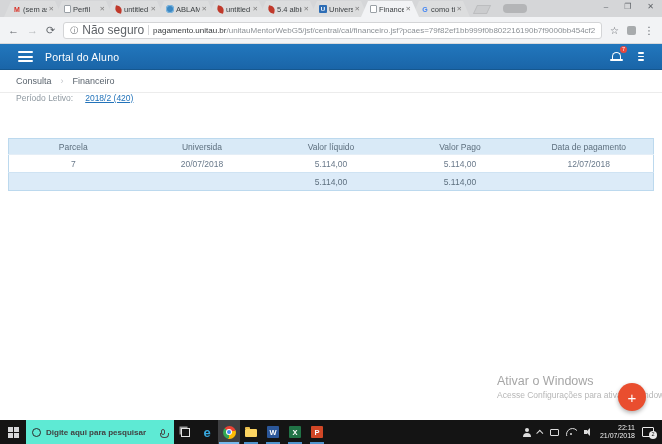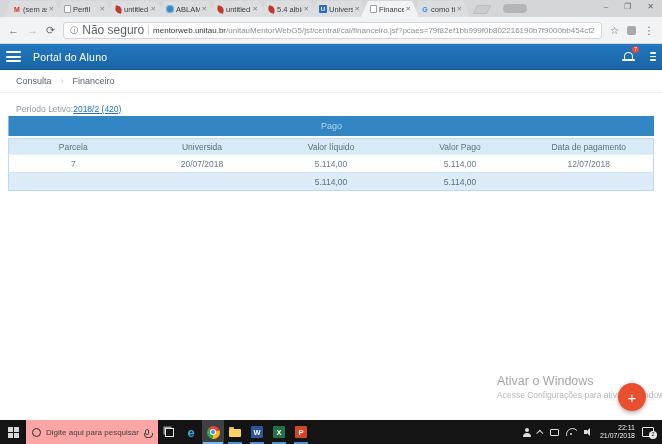--- a/index.html
+++ b/index.html
@@ -36,38 +36,38 @@
   .omni-sep { width:1px; height:10px; background:#d4d5d7; }
   .omni-url { font-size:8px; white-space:nowrap; overflow:hidden; }
   .omni-url .host { color:#35383b; }
   .omni-url .path { color:#8b9095; }
   .tb-right { display:flex; align-items:center; gap:8px; }
   .star { font-size:10px; color:#5f6368; }
   .ext-box { width:9px; height:9px; background:#a8abad; border-radius:2px; }
   .kebab { font-size:10px; color:#5f6368; }
 
   
-  .appbar { position:absolute; top:44px; left:0; right:0; height:26px; background:linear-gradient(180deg,#2277bd,#1a65a8); border-bottom:1px solid #15578f; display:flex; align-items:center; padding:0 6px; }
+  .appbar { position:absolute; top:44px; left:0; right:0; height:26px; background:linear-gradient(180deg,#2277bd,#1a65a8); border-bottom:1px solid #15578f; display:flex; align-items:center; padding:0 18px; }
   .burger { width:15px; display:flex; flex-direction:column; gap:2.5px; }
   .burger i { height:2px; background:#fff; border-radius:1px; }
   .app-title { color:#fff; font-size:10.5px; margin-left:12px; letter-spacing:.2px; }
   .appbar-right { margin-left:auto; display:flex; align-items:center; gap:14px; }
   .bell-wrap { position:relative; width:14px; height:13px; }
   .bell { position:absolute; left:2px; top:2px; width:9px; height:7px; border:1.4px solid #fff; border-bottom:none; border-radius:5px 5px 0 0; }
   .bell::after { content:""; position:absolute; left:-3px; bottom:-1.6px; width:13px; height:1.6px; background:#fff; border-radius:1px; }
   .bell-badge { position:absolute; right:-3px; top:-4px; min-width:7px; height:7px; background:#e8483f; border-radius:50%; color:#fff; font-size:5.5px; display:flex; align-items:center; justify-content:center; line-height:1; }
   .dashmenu { display:flex; flex-direction:column; gap:2px; }
   .dashmenu i { width:6px; height:1.8px; background:#fff; border-radius:1px; }
 
   
   .content { position:absolute; top:70px; left:0; right:0; height:350px; background:#fff; }
   .breadcrumb { height:23px; display:flex; align-items:center; gap:9px; padding-left:16px; border-bottom:1px solid #ececec; }
   .bc-item { font-size:9px; color:#5a646e; }
   .bc-sep { font-size:9px; color:#c0c4c8; }
-  .period-row { height:21px; display:flex; align-items:flex-end; padding-left:16px; gap:0; }
+  .period-row { height:21px; display:flex; align-items:flex-start; padding-left:16px; gap:12px; }
   .period-label { font-size:8.5px; color:#8e98a0; }
   .period-link { font-size:8.5px; color:#2273ba; text-decoration:underline; }
 
   .status-tabs { margin:2px 8px 0; height:20px; display:flex; }
   .st-tab { flex:1; display:flex; align-items:center; justify-content:center; font-size:9px; }
   .st-open { background:#1d6dae; color:#ffffff; }
   .st-paid { background:#3286c3; color:#b5d4ea; border-left:1px solid rgba(255,255,255,.45); }
 
   .fin-table { margin:2px 8px 8px; border:1px solid #bcd9ee; border-collapse:collapse; width:646px; table-layout:fixed; }
   .fin-table th { height:16px; background:#d9eaf7; color:#5d6f7e; font-size:8.5px; font-weight:normal; text-align:center; }
@@ -78,21 +78,21 @@
   .watermark { position:absolute; left:476px; top:304px;margin-left:21px; }
   .wm1 { font-size:12.5px; color:#a6a6a6; }
   .wm2 { font-size:8.5px; color:#b7b7b7; margin-top:2px; white-space:nowrap; }
   .fab { position:absolute; left:618px; top:313px; width:28px; height:28px; border-radius:50%; background:#e94e2f; box-shadow:0 2px 4px rgba(0,0,0,.3); color:#fff; font-size:15px; display:flex; align-items:center; justify-content:center; line-height:1; }
 
   
   .taskbar { position:absolute; bottom:0; left:0; right:0; height:24px; background:#141414; display:flex; align-items:stretch; }
   .tb-start { width:26px; display:flex; align-items:center; justify-content:center; }
   .winlogo { width:11px; height:11px; display:grid; grid-template-columns:5px 5px; grid-template-rows:5px 5px; gap:1px; }
   .winlogo i { background:#d6d7d9; }
-  .tb-search { width:132px; background:#fca5a5; display:flex; align-items:center; padding:0 6px; gap:5px; }
+  .tb-search { width:148px; background:#5eead4; display:flex; align-items:center; padding:0 6px; gap:5px;font-weight:bold; }
   .cortana-ring { width:9px; height:9px; border:1.3px solid #2b2b2b; border-radius:50%; flex:none; }
   .search-text { flex:1; font-size:8px; color:#424242; white-space:nowrap; overflow:hidden; }
   .mic { position:relative; width:4px; height:6px; border:1px solid #4a4a4a; border-radius:2px; margin-right:3px; flex:none; }
   .mic::after { content:""; position:absolute; left:-2.5px; top:3px; width:7px; height:4px; border:1px solid #4a4a4a; border-top:none; border-radius:0 0 4px 4px; }
   .tb-app { position:relative; width:22px; display:flex; align-items:center; justify-content:center; }
   .tb-app.active { background:#3f4042; }
   .tb-app.active::after { content:""; position:absolute; left:1px; right:1px; bottom:0; height:2px; background:#76b9ed; }
   .tb-app.open::after { content:""; position:absolute; left:4px; right:4px; bottom:0; height:1.6px; background:#4f94cd; }
   .tv-icon { width:9px; height:9px; border:1px solid #e3e3e3; box-shadow:-2px -2px 0 -0.5px #9a9a9a; }
   .edge-e { font-size:13px; font-weight:bold; color:#38a9e0; line-height:1; }
@@ -180,21 +180,21 @@
   </div>
 
   <div class="toolbar">
     <span class="nav-ic">←</span>
     <span class="nav-ic disabled">→</span>
     <span class="nav-ic">⟳</span>
     <div class="omnibox">
       <span class="omni-info">ⓘ</span>
       <span class="omni-sec">Não seguro</span>
       <span class="omni-sep"></span>
-      <span class="omni-url"><span class="host">mentorweb.unitau.br</span><span class="path">/unitauMentorWebG5/jsf/central/cal/financeiro.jsf?pcaes=79f82ef1bb999f0b802216190b7f9000bb454cf24360f841dedbecb19bf5cd78#</span></span>
+      <span class="omni-url"><span class="host">pagamento.unitau.br</span><span class="path">/unitauMentorWebG5/jsf/central/cal/financeiro.jsf?pcaes=79f82ef1bb999f0b802216190b7f9000bb454cf24360f841dedbecb19bf5cd78#</span></span>
     </div>
     <div class="tb-right">
       <span class="star">☆</span>
       <span class="ext-box"></span>
       <span class="kebab">⋮</span>
     </div>
   </div>
 
   <div class="appbar">
     <div class="burger">
@@ -221,21 +221,20 @@
       <span class="bc-item">Consulta</span>
       <span class="bc-sep">›</span>
       <span class="bc-item">Financeiro</span>
     </div>
     <div class="period-row">
       <span class="period-label">Período Letivo:</span>
       <span class="period-link">2018/2 (420)</span>
     </div>
 
     <div class="status-tabs">
-      <div class="st-tab st-paid">Pago</div>
     </div>
 
     <table class="fin-table">
       <thead>
         <tr>
           <th>Parcela</th>
           <th>Universida</th>
           <th>Valor líquido</th>
           <th>Valor Pago</th>
           <th>Data de pagamento</th>

